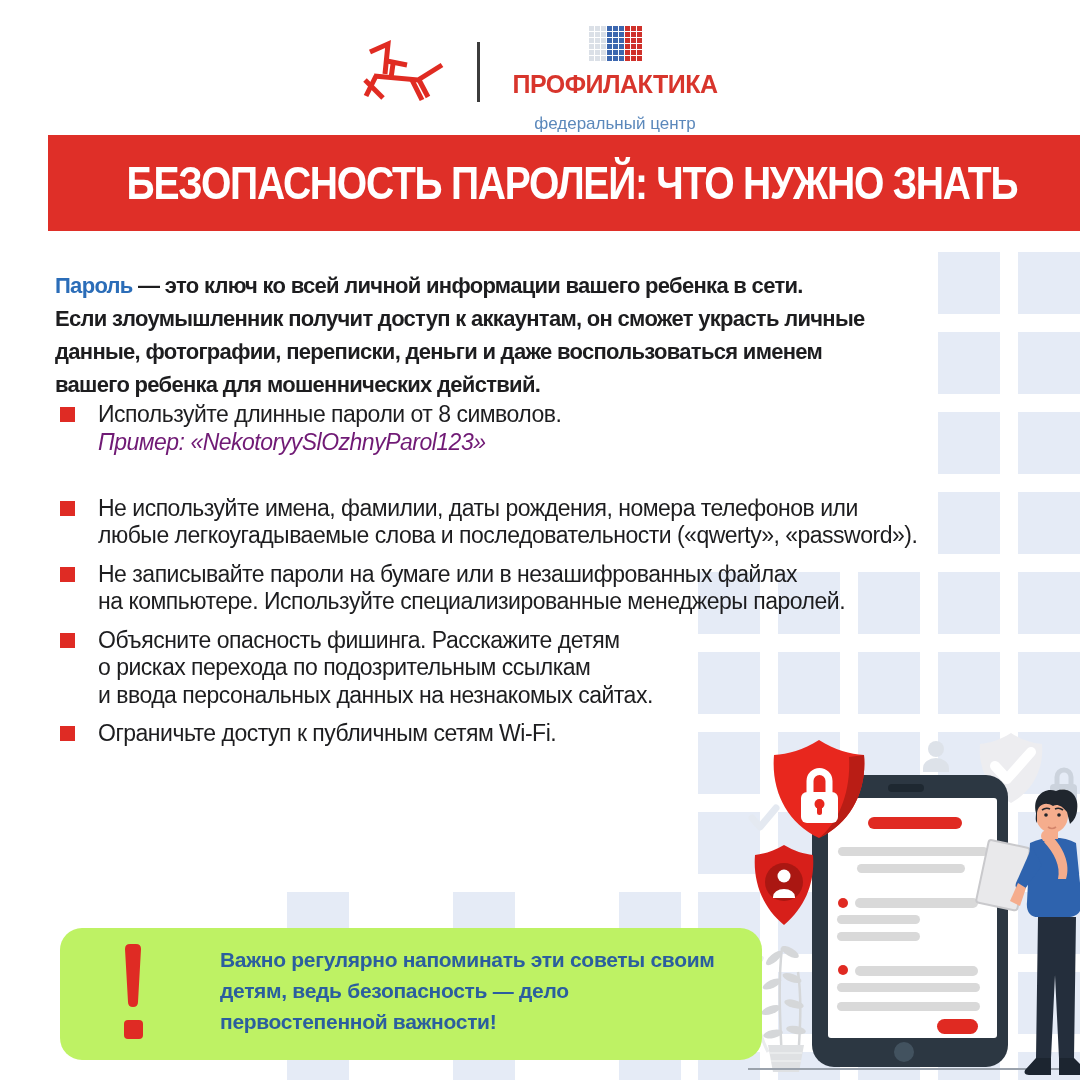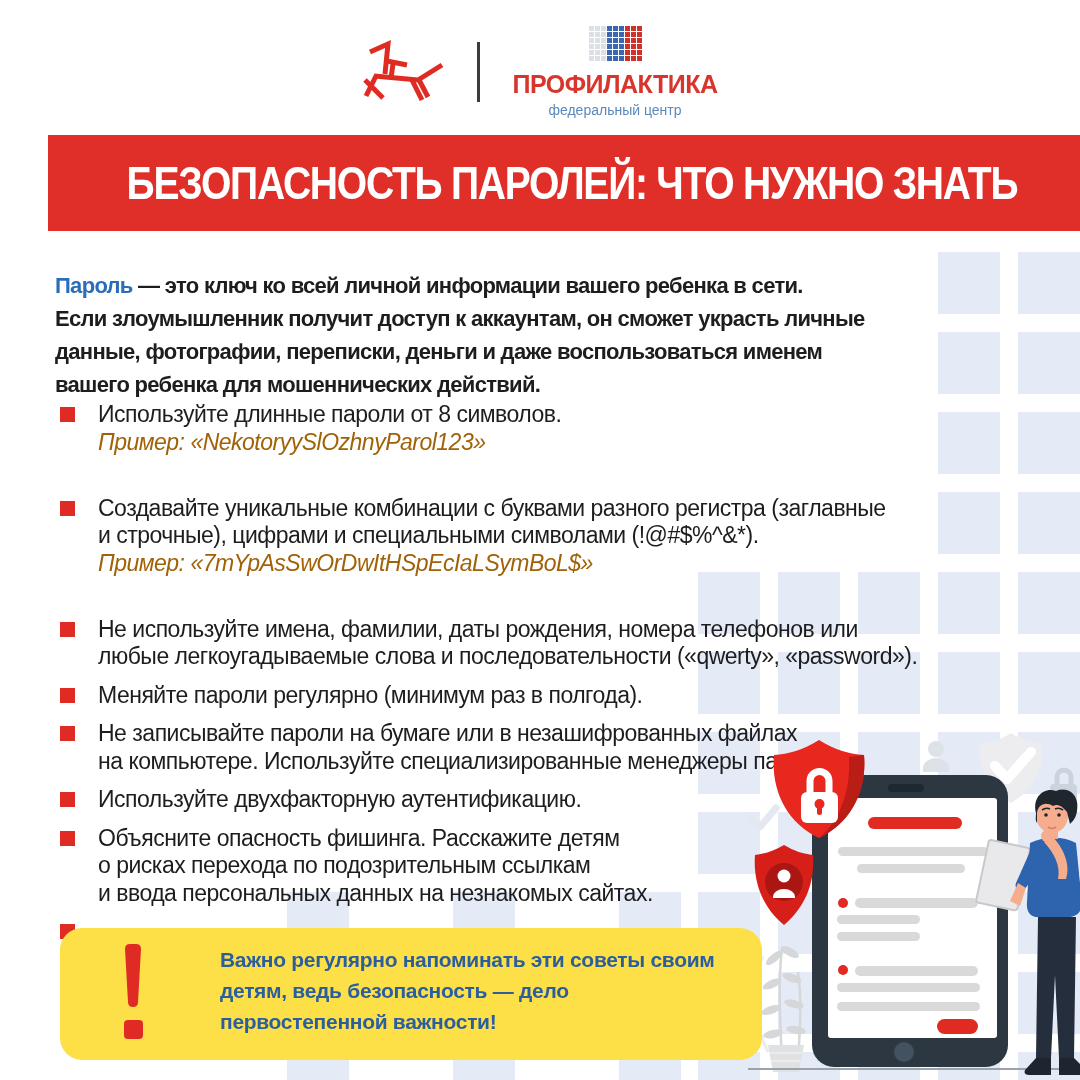--- a/index.html
+++ b/index.html
@@ -17,43 +17,43 @@
   .brand-wrap{left:0;top:0;width:1080px;height:133px;z-index:1;}
   .chair{left:360px;top:34px;width:84px;height:68px;}
   .divider{left:477px;top:42px;width:3px;height:60px;background:#3c3c3c;}
   .brand-block{left:500px;top:26px;width:230px;display:flex;flex-direction:column;align-items:center;z-index:1;}
   .flag{width:54px;height:36px;margin-bottom:8px;
         background-image:
           repeating-linear-gradient(90deg,#ffffff 0 1px,transparent 1px 6px),
           repeating-linear-gradient(0deg,#ffffff 0 1px,transparent 1px 6px),
           linear-gradient(90deg,#dbe0e7 0 33.3%,#3c67af 33.3% 66.6%,#cf312b 66.6% 100%);}
   .org-name{color:#d8352c;font-weight:bold;font-size:25px;letter-spacing:-0.5px;white-space:nowrap;}
-  .org-sub{color:#5b88bb;font-size:14px;margin-top:3px;white-space:nowrap;}
+  .org-sub{color:#5b88bb;font-size:17px;margin-top:15px;white-space:nowrap;}
 
   
   .banner{left:0;top:135px;width:1080px;height:96px;background:#df2f28;z-index:1;
           display:flex;align-items:center;justify-content:flex-start;margin-left:48px;}
   .banner h1{margin:0;color:#ffffff;font-size:46px;font-weight:bold;letter-spacing:-1.5px;
              white-space:nowrap;transform:scaleX(0.85);transform-origin:center;}
 
   
   .intro{left:55px;top:247px;width:1000px;z-index:1;
          font-size:22px;font-weight:bold;line-height:33px;letter-spacing:-0.7px;
          color:#1d1d1f;white-space:pre-line;}
   .intro .lead{color:#2b6db8;}
 
   
   .tips{left:60px;top:393px;width:1000px;z-index:1;list-style:none;margin:0;padding:0;}
   .tips li{display:flex;margin:8px 0 11px 0;}
   .tip-marker{flex:none;width:15px;height:15px;background:#df2b24;margin:6px 23px 0 0;}
   .tip-body{font-size:23px;line-height:27.5px;letter-spacing:-0.5px;color:#1d1d1f;white-space:pre-line;}
-  .tip-example{font-style:italic;color:#a16207;}
-
-  
-  .callout{left:60px;top:928px;width:702px;height:132px;background:#fde047;border-radius:22px;z-index:2;}
+  .tip-example{font-style:italic;color:#701a75;}
+
+  
+  .callout{left:60px;top:928px;width:702px;height:132px;background:#bef264;border-radius:22px;z-index:2;}
   .bang{left:62px;top:16px;width:22px;height:104px;}
   .callout-text{left:160px;top:16px;width:545px;color:#2b5e9e;font-weight:bold;
                 font-size:21px;line-height:31px;letter-spacing:-0.3px;white-space:pre-line;}
 
   
   .illus{left:740px;top:700px;width:340px;height:380px;z-index:1;}
 </style>
 </head>
 <body>
 
@@ -93,51 +93,37 @@
 
 <ul class="abs tips">
   <li>
     <span class="tip-marker"></span>
     <div class="tip-body"><span>Используйте длинные пароли от 8 символов.</span>
       <div class="tip-example">Пример: «NekotoryySlOzhnyParol123»</div>
     </div>
   </li>
   <li>
     <span class="tip-marker"></span>
-    <div class="tip-body"><span>Создавайте уникальные комбинации с буквами разного регистра (заглавные
-и строчные), цифрами и специальными символами (!@#$%^&amp;*).</span>
-      <div class="tip-example">Пример: «7mYpAsSwOrDwItHSpEcIaLSymBoL$»</div>
-    </div>
-  </li>
-  <li>
-    <span class="tip-marker"></span>
     <div class="tip-body">Не используйте имена, фамилии, даты рождения, номера телефонов или
 любые легкоугадываемые слова и последовательности («qwerty», «password»).</div>
   </li>
   <li>
     <span class="tip-marker"></span>
-    <div class="tip-body">Меняйте пароли регулярно (минимум раз в полгода).</div>
-  </li>
-  <li>
-    <span class="tip-marker"></span>
     <div class="tip-body">Не записывайте пароли на бумаге или в незашифрованных файлах
 на компьютере. Используйте специализированные менеджеры паролей.</div>
-  </li>
-  <li>
-    <span class="tip-marker"></span>
-    <div class="tip-body">Используйте двухфакторную аутентификацию.</div>
   </li>
   <li>
     <span class="tip-marker"></span>
     <div class="tip-body">Объясните опасность фишинга. Расскажите детям
 о рисках перехода по подозрительным ссылкам
 и ввода персональных данных на незнакомых сайтах.</div>
   </li>
   <li>
     <span class="tip-marker"></span>
+    <div class="tip-body">Ограничьте доступ к публичным сетям Wi-Fi.</div>
   </li>
 </ul>
 
 <div class="abs callout">
   <svg class="abs bang" viewBox="0 0 22 104">
     <path d="M3,5 Q3,0 8,0 L14,0 Q19,0 19,5 L16,58 Q16,63 11,63 Q6,63 6,58 Z" fill="#df2b24"></path>
     <rect x="2" y="76" width="19" height="19" rx="4" fill="#df2b24"></rect>
   </svg>
   <div class="abs callout-text">Важно регулярно напоминать эти советы своим
 детям, ведь безопасность — дело

